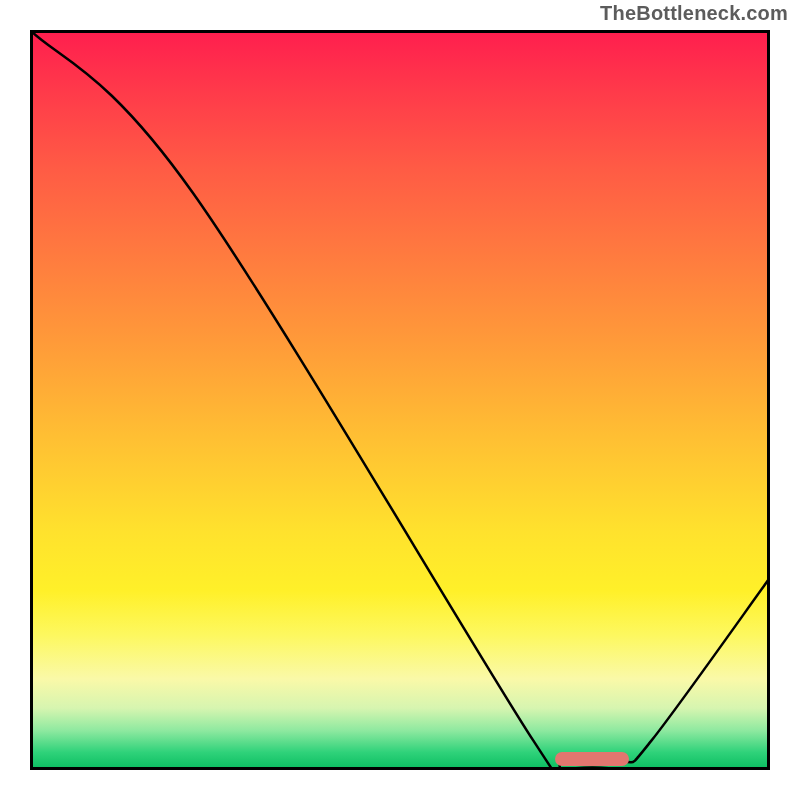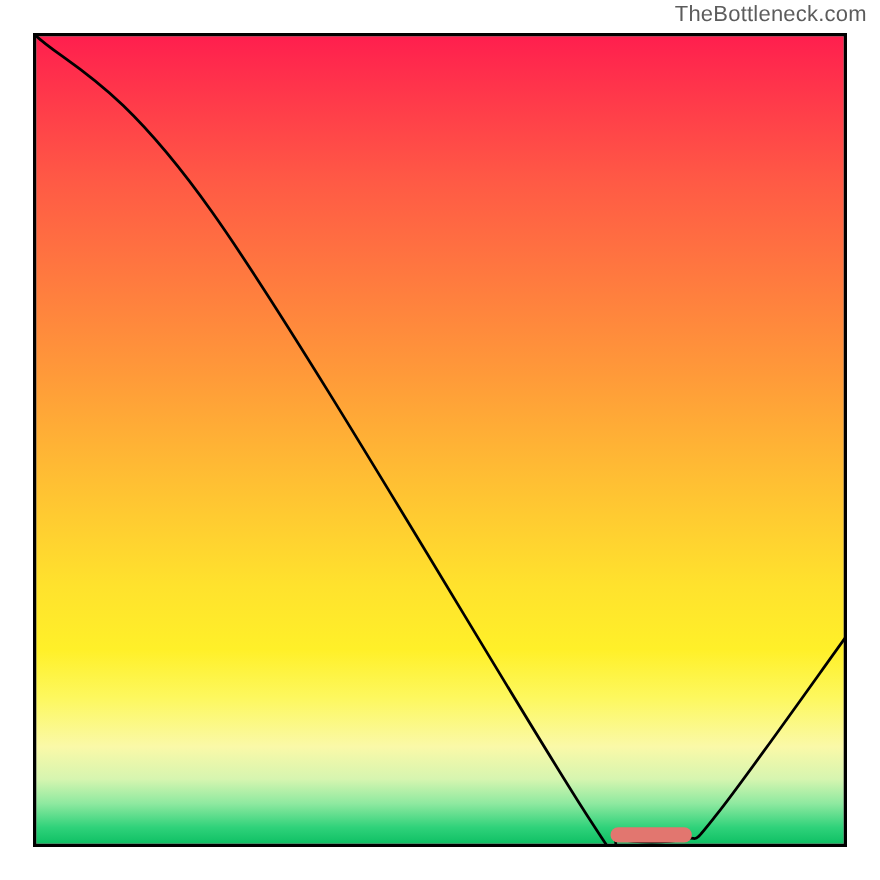--- a/index.html
+++ b/index.html
@@ -14,21 +14,21 @@
     position: relative;
     width: 800px;
     height: 800px;
   }
   .watermark {
     position: absolute;
     top: 2px;
     right: 12px;
     font-family: Arial, Helvetica, sans-serif;
     font-size: 20px;
-    font-weight: 400;
+    font-weight: 700;
     color: #5c5c5c;
     letter-spacing: 0.2px;
     z-index: 10;
   }
   .plot-area {
     position: absolute;
     left: 30px;
     top: 30px;
     width: 740px;
     height: 740px;

